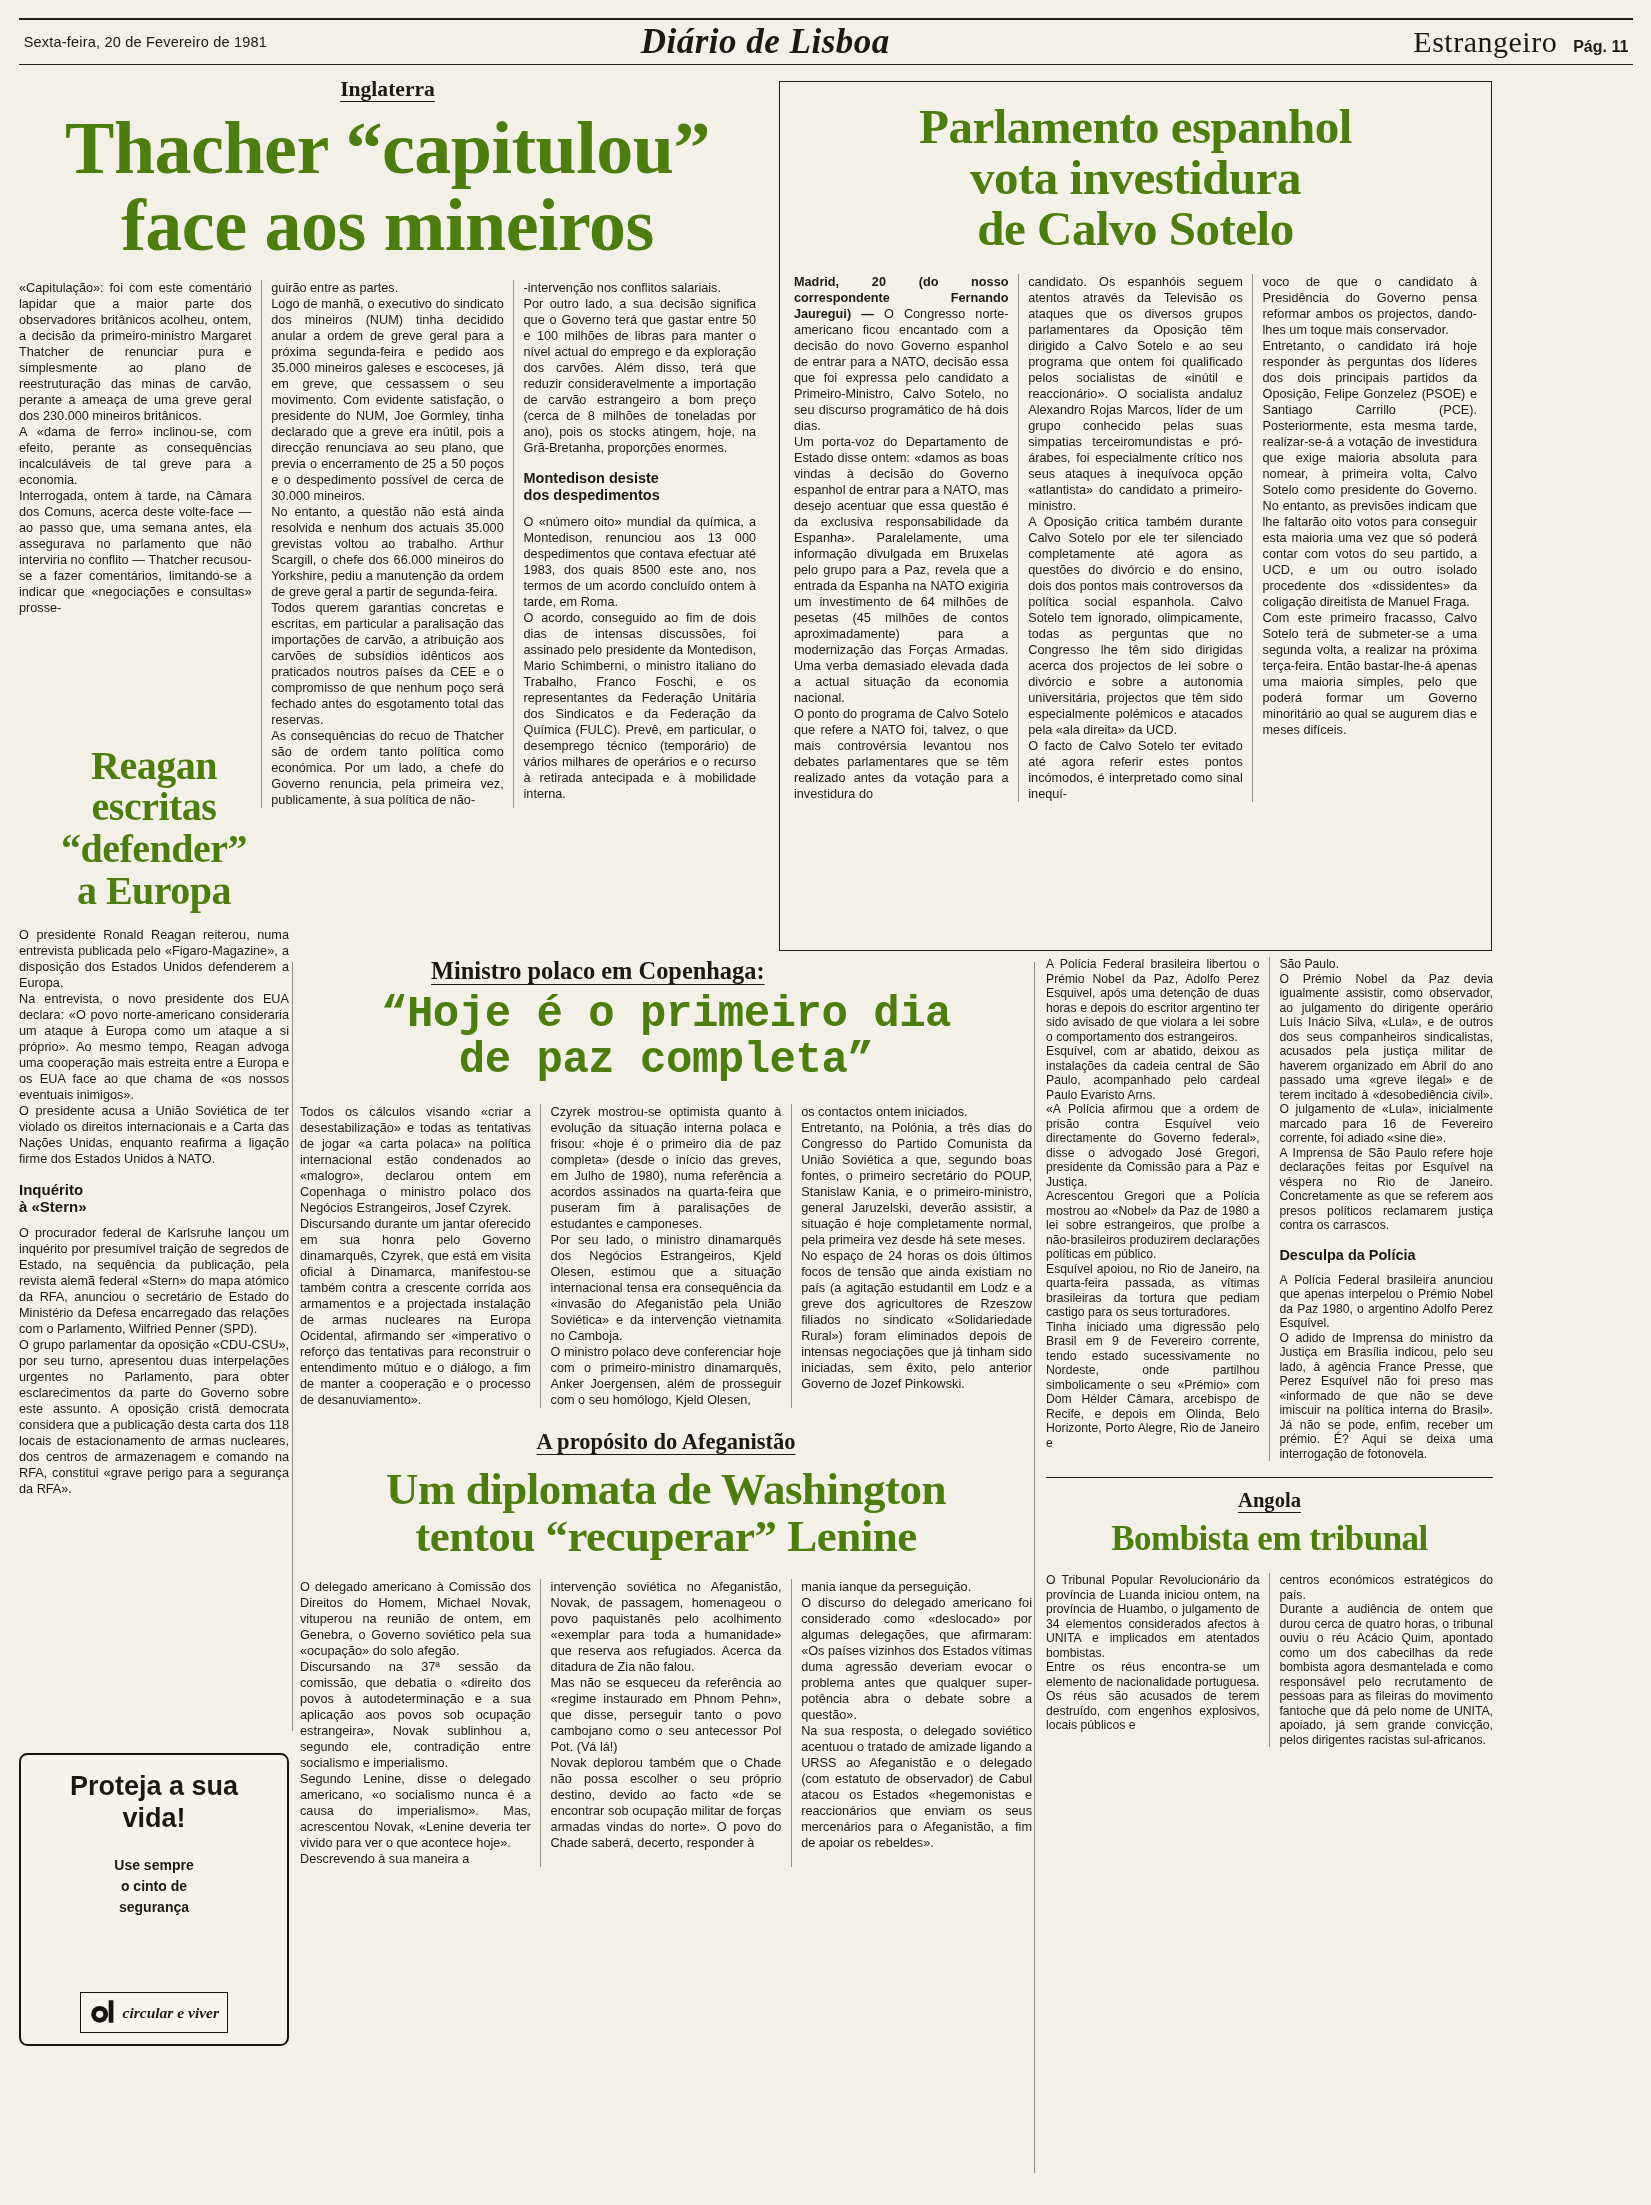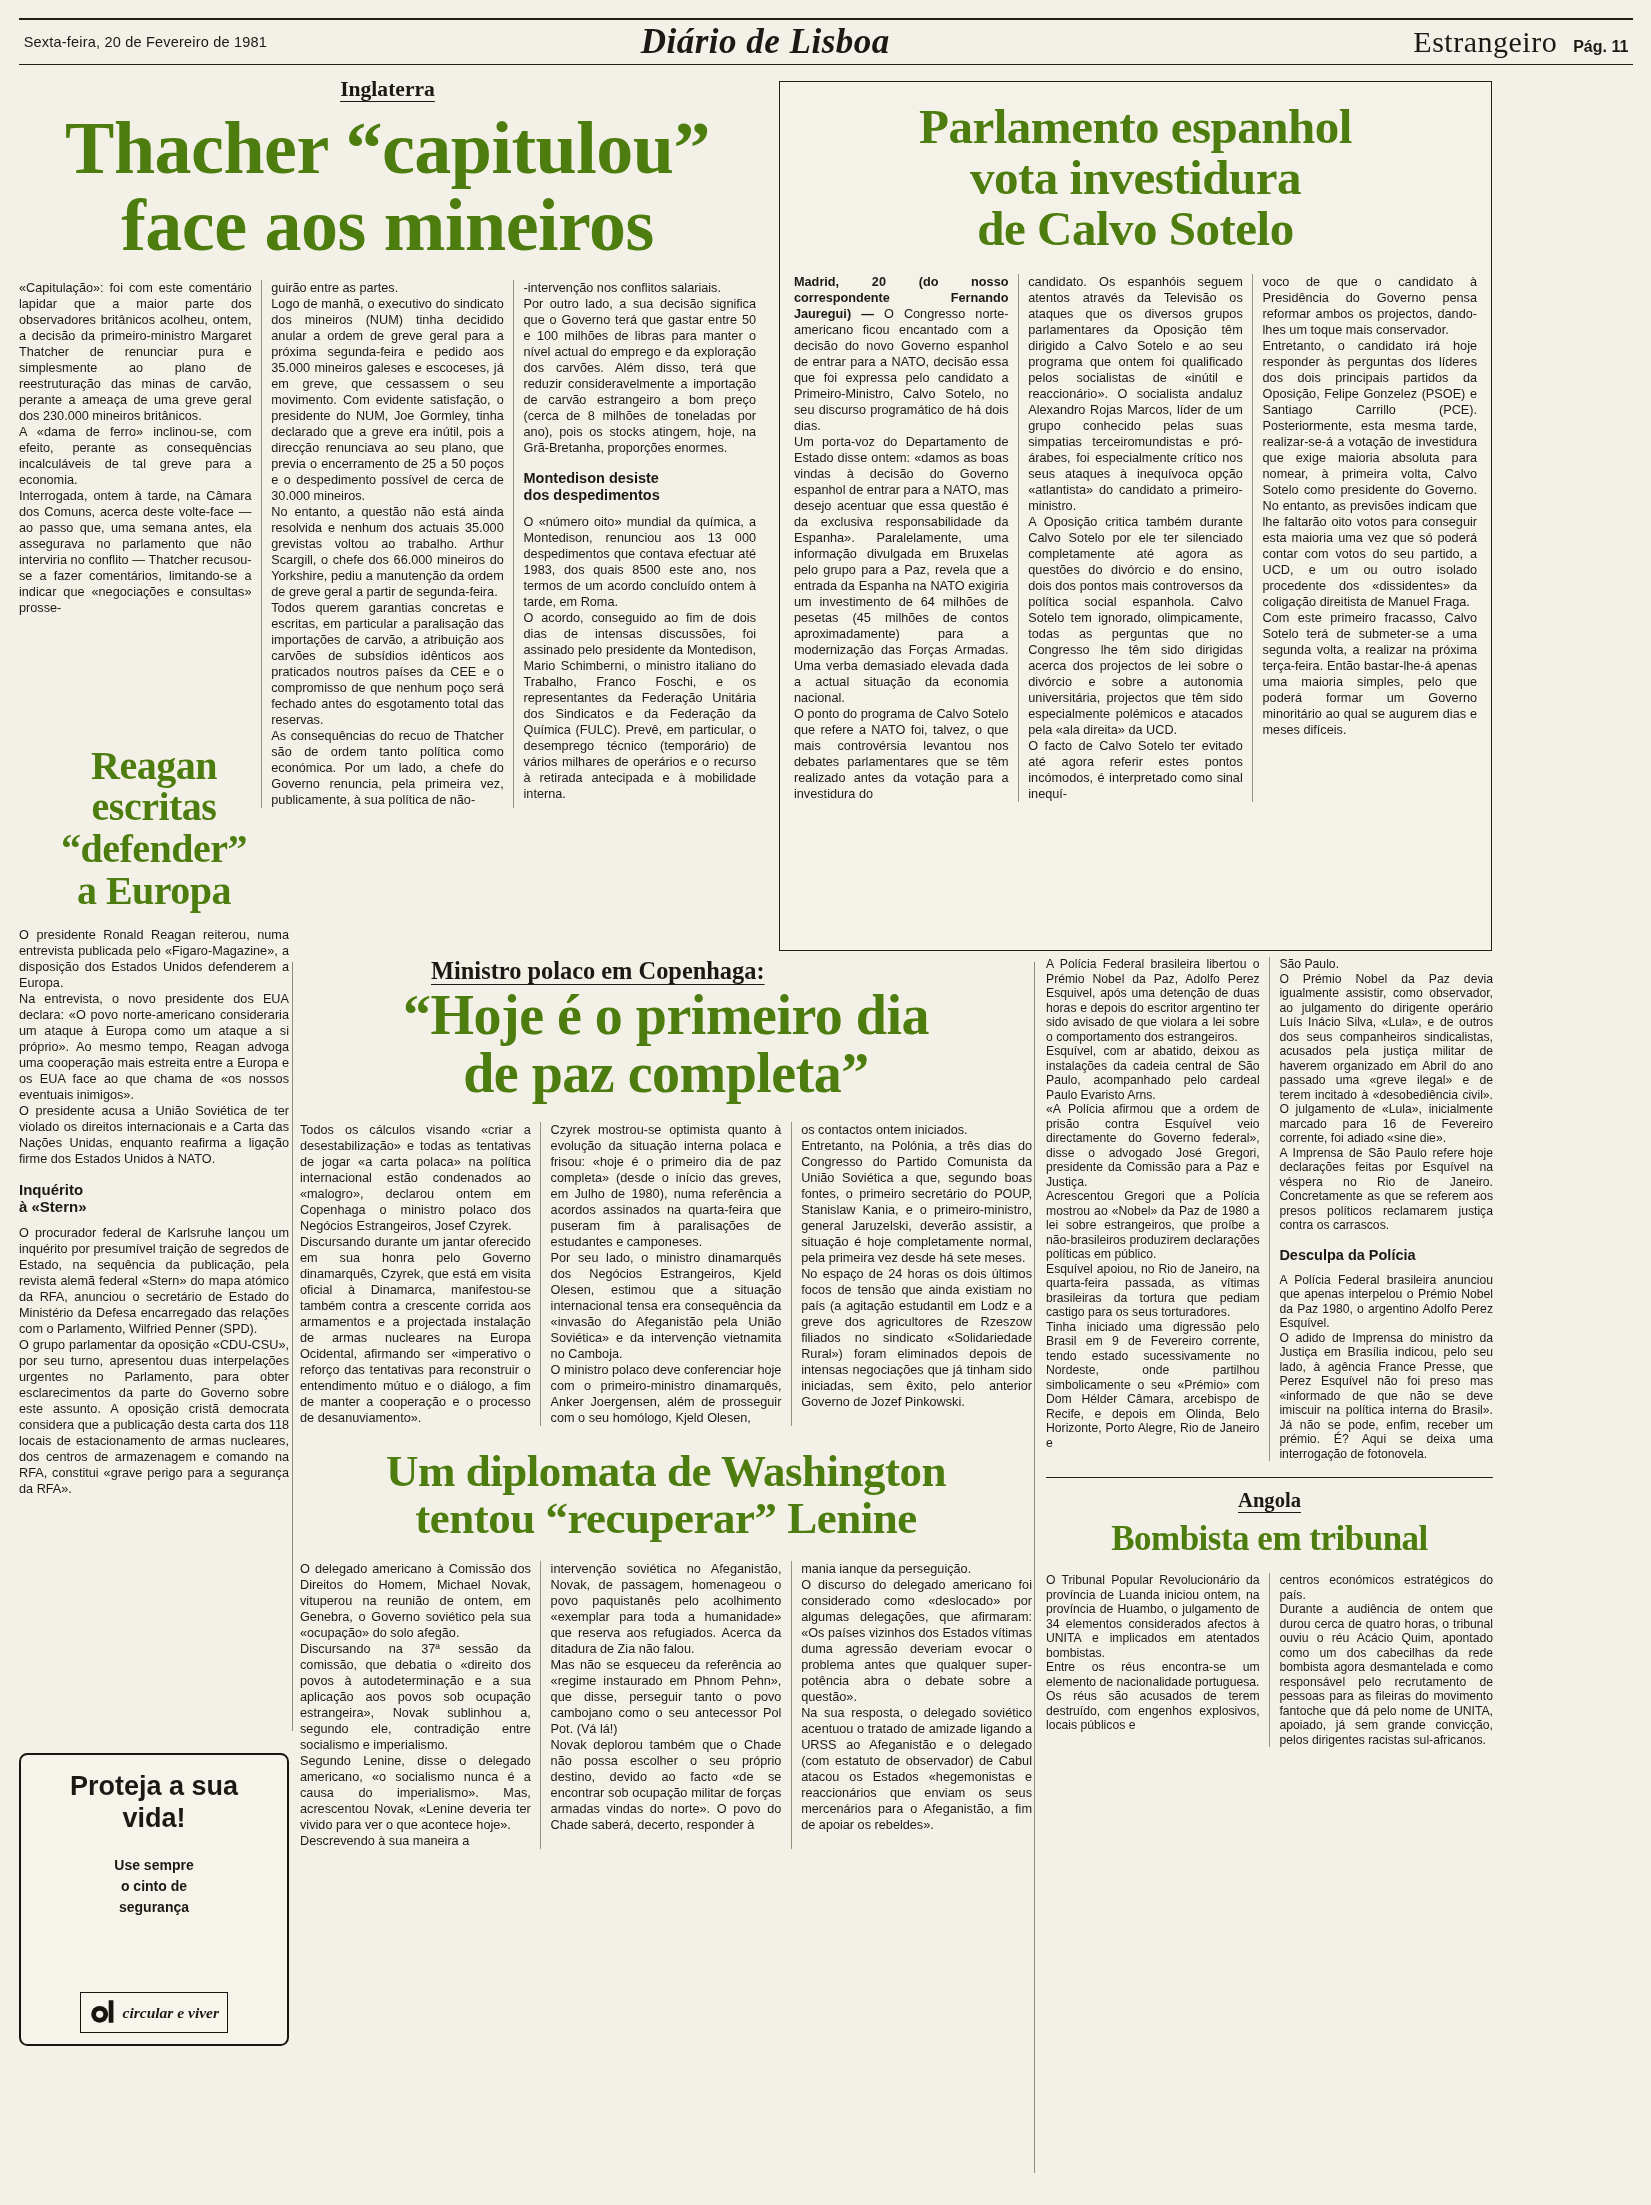--- a/index.html
+++ b/index.html
@@ -78,21 +78,21 @@
   .ad-sub{font-size:14px;font-weight:bold;line-height:1.5;margin-top:20px;white-space:pre-line;}
   .ad-logo{
     margin-top:auto;border:1.4px solid #17150f;display:flex;align-items:center;
     gap:6.6px;padding:4.7px 8.4px;background:#f8f5ec;
   }
   .ad-logo-text{font-family:"Liberation Serif", serif;font-style:italic;font-weight:bold;font-size:15.5px;}
 
   
   .region-center{position:absolute;left:300px;top:957px;width:732px;}
   .art-hoje .kicker{text-align:left;margin-left:131px;font-size:24.4px;}
-  .art-hoje .headline{font-size:56px;margin:1px 0 20px 0;}
+  .art-hoje .headline{font-size:44px;margin:7px 0 20px 0;font-family:Liberation Mono, monospace;}
   .art-afeganistao{margin-top:21.6px;}
   .art-afeganistao .kicker{font-size:22.5px;}
   .art-afeganistao .headline{font-size:45px;margin:11.3px 0 19px 0;}
 
   
   .region-right{position:absolute;left:1046px;top:957px;width:447px;}
   .region-right .bodytext{font-size:12.2px;line-height:14.5px;}
   .art-esteve .headline{font-size:32px;margin-bottom:14px;}
   .art-angola{border-top:1.4px solid #23201a;margin-top:16px;padding-top:10.3px;}
   .art-angola .kicker{font-size:20.6px;}
@@ -217,20 +217,21 @@
       </div>
       <div class="col">
         <p class="bodytext">os contactos ontem iniciados.
 Entretanto, na Polónia, a três dias do Congresso do Partido Comunista da União Soviética a que, segundo boas fontes, o primeiro secretário do POUP, Stanislaw Kania, e o primeiro-ministro, general Jaruzelski, deverão assistir, a situação é hoje completamente normal, pela primeira vez desde há sete meses.
 No espaço de 24 horas os dois últimos focos de tensão que ainda existiam no país (a agitação estudantil em Lodz e a greve dos agricultores de Rzeszow filiados no sindicato «Solidariedade Rural») foram eliminados depois de intensas negociações que já tinham sido iniciadas, sem êxito, pelo anterior Governo de Jozef Pinkowski.</p>
       </div>
     </div>
   </section>
 
   <section class="art-afeganistao">
+    <span class="kicker">A propósito do Afeganistão</span>
     <h1 class="headline">Um diplomata de Washington
 tentou “recuperar” Lenine</h1>
     <div class="cols">
       <div class="col">
         <p class="bodytext">O delegado americano à Comissão dos Direitos do Homem, Michael Novak, vituperou na reunião de ontem, em Genebra, o Governo soviético pela sua «ocupação» do solo afegão.
 Discursando na 37ª sessão da comissão, que debatia o «direito dos povos à autodeterminação e a sua aplicação aos povos sob ocupação estrangeira», Novak sublinhou a, segundo ele, contradição entre socialismo e imperialismo.
 Segundo Lenine, disse o delegado americano, «o socialismo nunca é a causa do imperialismo». Mas, acrescentou Novak, «Lenine deveria ter vivido para ver o que acontece hoje».
 Descrevendo à sua maneira a</p>
       </div>
       <div class="col">

